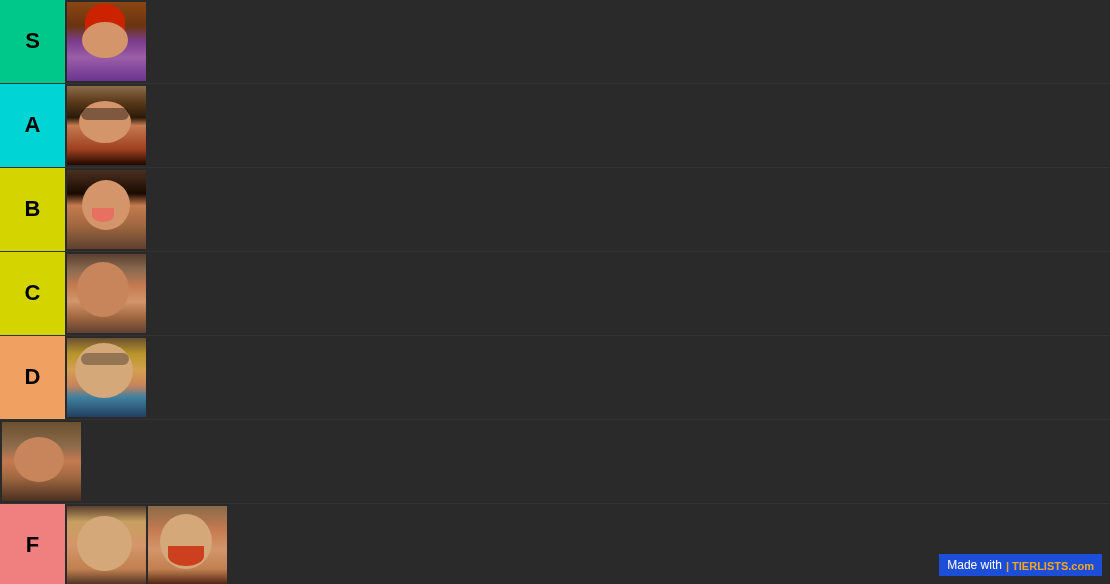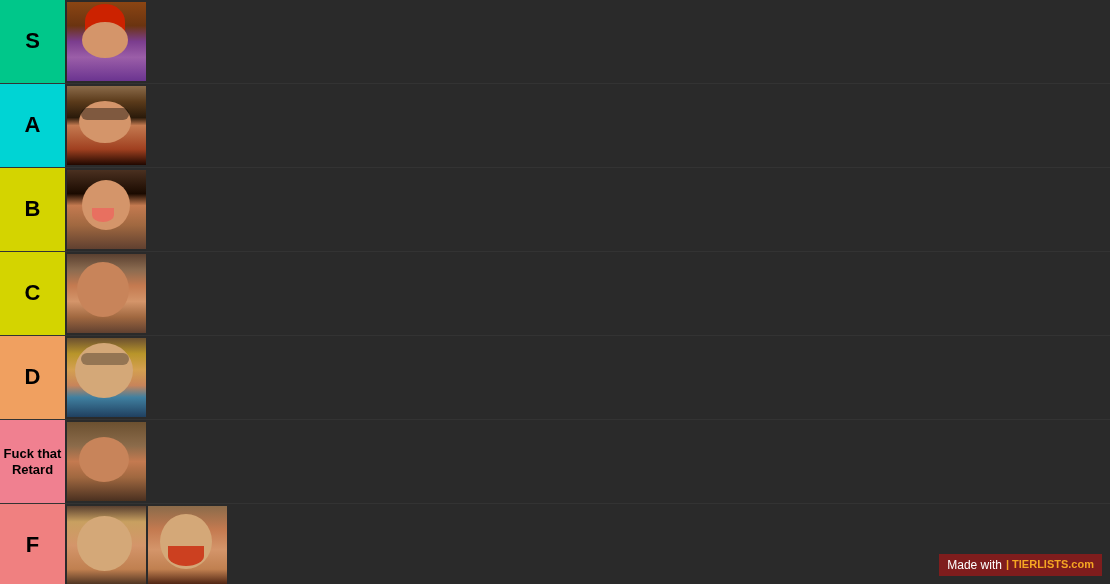--- a/index.html
+++ b/index.html
@@ -60,26 +60,26 @@
     .tier-d { background-color: #f0a060; }
     
     .tier-ftr { background-color: #f08090; font-size: 13px; }
     
     .tier-f { background-color: #f08080; }
 
     .watermark {
       position: fixed;
       bottom: 8px;
       right: 8px;
-      background: #7f1d1d;
+      background: #1d4ed8;
       color: #fff;
       font-size: 12px;
       padding: 4px 8px;
       display: flex;
-      align-items: flex-start;
+      align-items: flex-end;
       gap: 4px;
     }
 
     .watermark-logo {
       color: #f5a623;
       font-weight: bold;
       font-size: 11px;
     }
 
     
@@ -269,21 +269,20 @@
   </div>
 
   <div class="tier-row">
     <div class="tier-label tier-d">D</div>
     <div class="tier-items">
       <div class="face face-d1"></div>
     </div>
   </div>
 
   <div class="tier-row">
-    <div class="tier-label tier-ftr">Fuck that Retard</div>
     <div class="tier-items">
       <div class="face face-ftr1"></div>
     </div>
   </div>
 
   <div class="tier-row">
     <div class="tier-label tier-f">F</div>
     <div class="tier-items">
       <div class="face face-f1"></div>
       <div class="face face-f2"></div>

